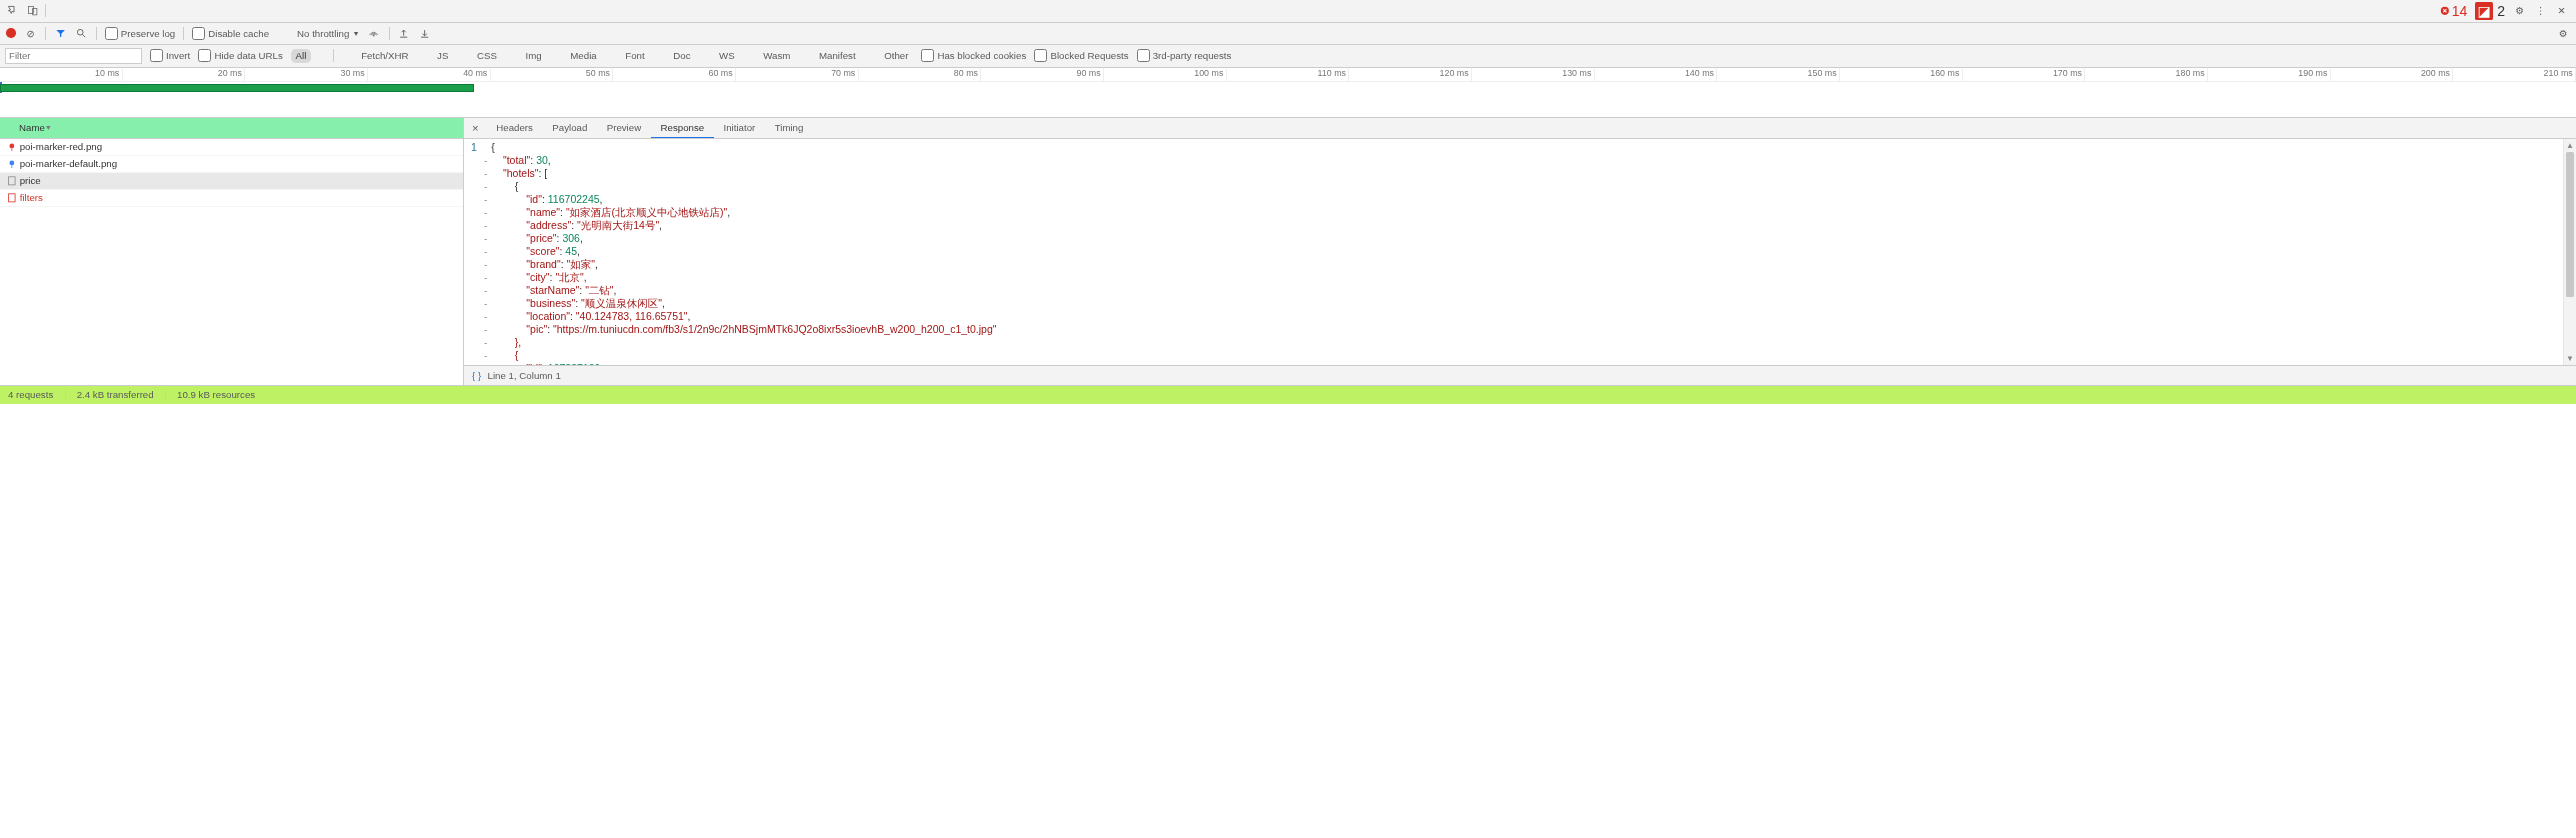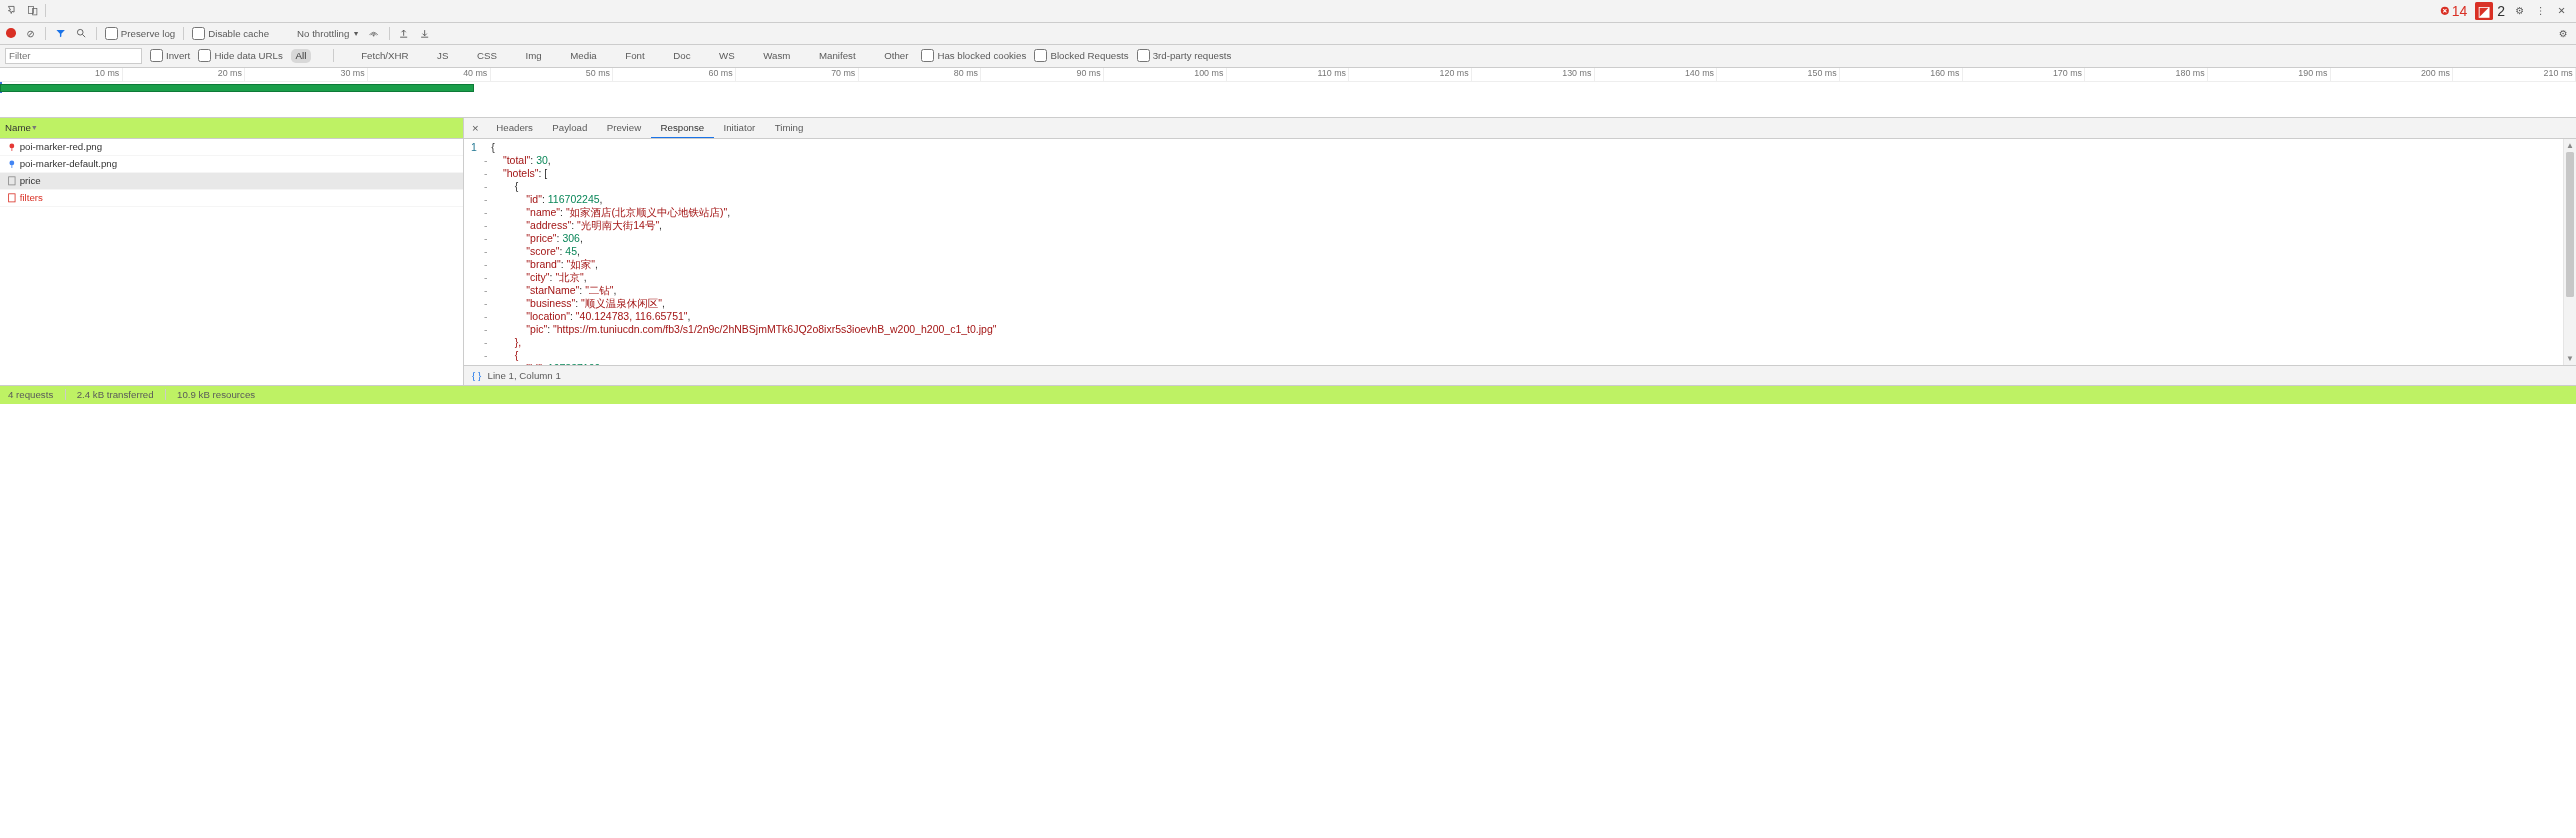--- a/index.html
+++ b/index.html
@@ -33,21 +33,21 @@
 .type-btn.active { background: #d8d8d8; color: #333; }
 
 .timeline { height: 50px; border-bottom: 0.8px solid #ccc; background: #fff; position: relative; overflow: hidden; }
 .timeline-ticks { display: flex; height: 14.5px; border-bottom: 0.8px solid #eee; }
 .tick { position: relative; color: #777; font-size: 8.9px; text-align: right; padding-right: 2.4px; border-right: 0.8px solid #eee; }
 .timeline-bar { position: absolute; top: 16px; left: 0; height: 8px; background: #1a9e4a; border: 0.8px solid #0d7a37; }
 .timeline-bar-blue { position: absolute; top: 14.5px; left: 0; width: 1.6px; height: 11.3px; background: #3b6fd6; }
 
 .main { display: flex; height: 267px; }
 .left-panel { width: 464px; border-right: 0.8px solid #ccc; display: flex; flex-direction: column; }
-.lp-header { display: flex; align-items: center; justify-content: flex-start; height: 21px; border-bottom: 0.8px solid #ccc; padding: 0 5px; background: #bef264; }
+.lp-header { display: flex; align-items: center; justify-content: flex-start; height: 21px; border-bottom: 0.8px solid #ccc; padding: 0 19px; background: #86efac; }
 .req-list { flex: 1; overflow: auto; }
 .req-row { display: flex; align-items: center; gap: 2px; padding: 2.4px 6.4px; cursor: pointer; border-bottom: 0.8px solid #f5f5f5; }
 .req-row.selected { background: #e8e8e8; }
 .req-row.red { color: #d93025; }
 .req-icon { width: 11.3px; height: 11.3px; display: inline-flex; align-items: center; justify-content: center; }
 
 .right-panel { flex: 1; display: flex; flex-direction: column; position: relative; }
 .rp-tabs { display: flex; align-items: center; height: 21px; border-bottom: 0.8px solid #ccc; background: #f3f3f3; }
 .rp-close { padding: 0 8px; color: #5a5a5a; cursor: pointer; font-size: 11.3px; }
 .rp-tab { padding: 0 9.7px; height: 100%; display: flex; align-items: center; color: #5a5a5a; cursor: pointer; border-bottom: 1.6px solid transparent; }

